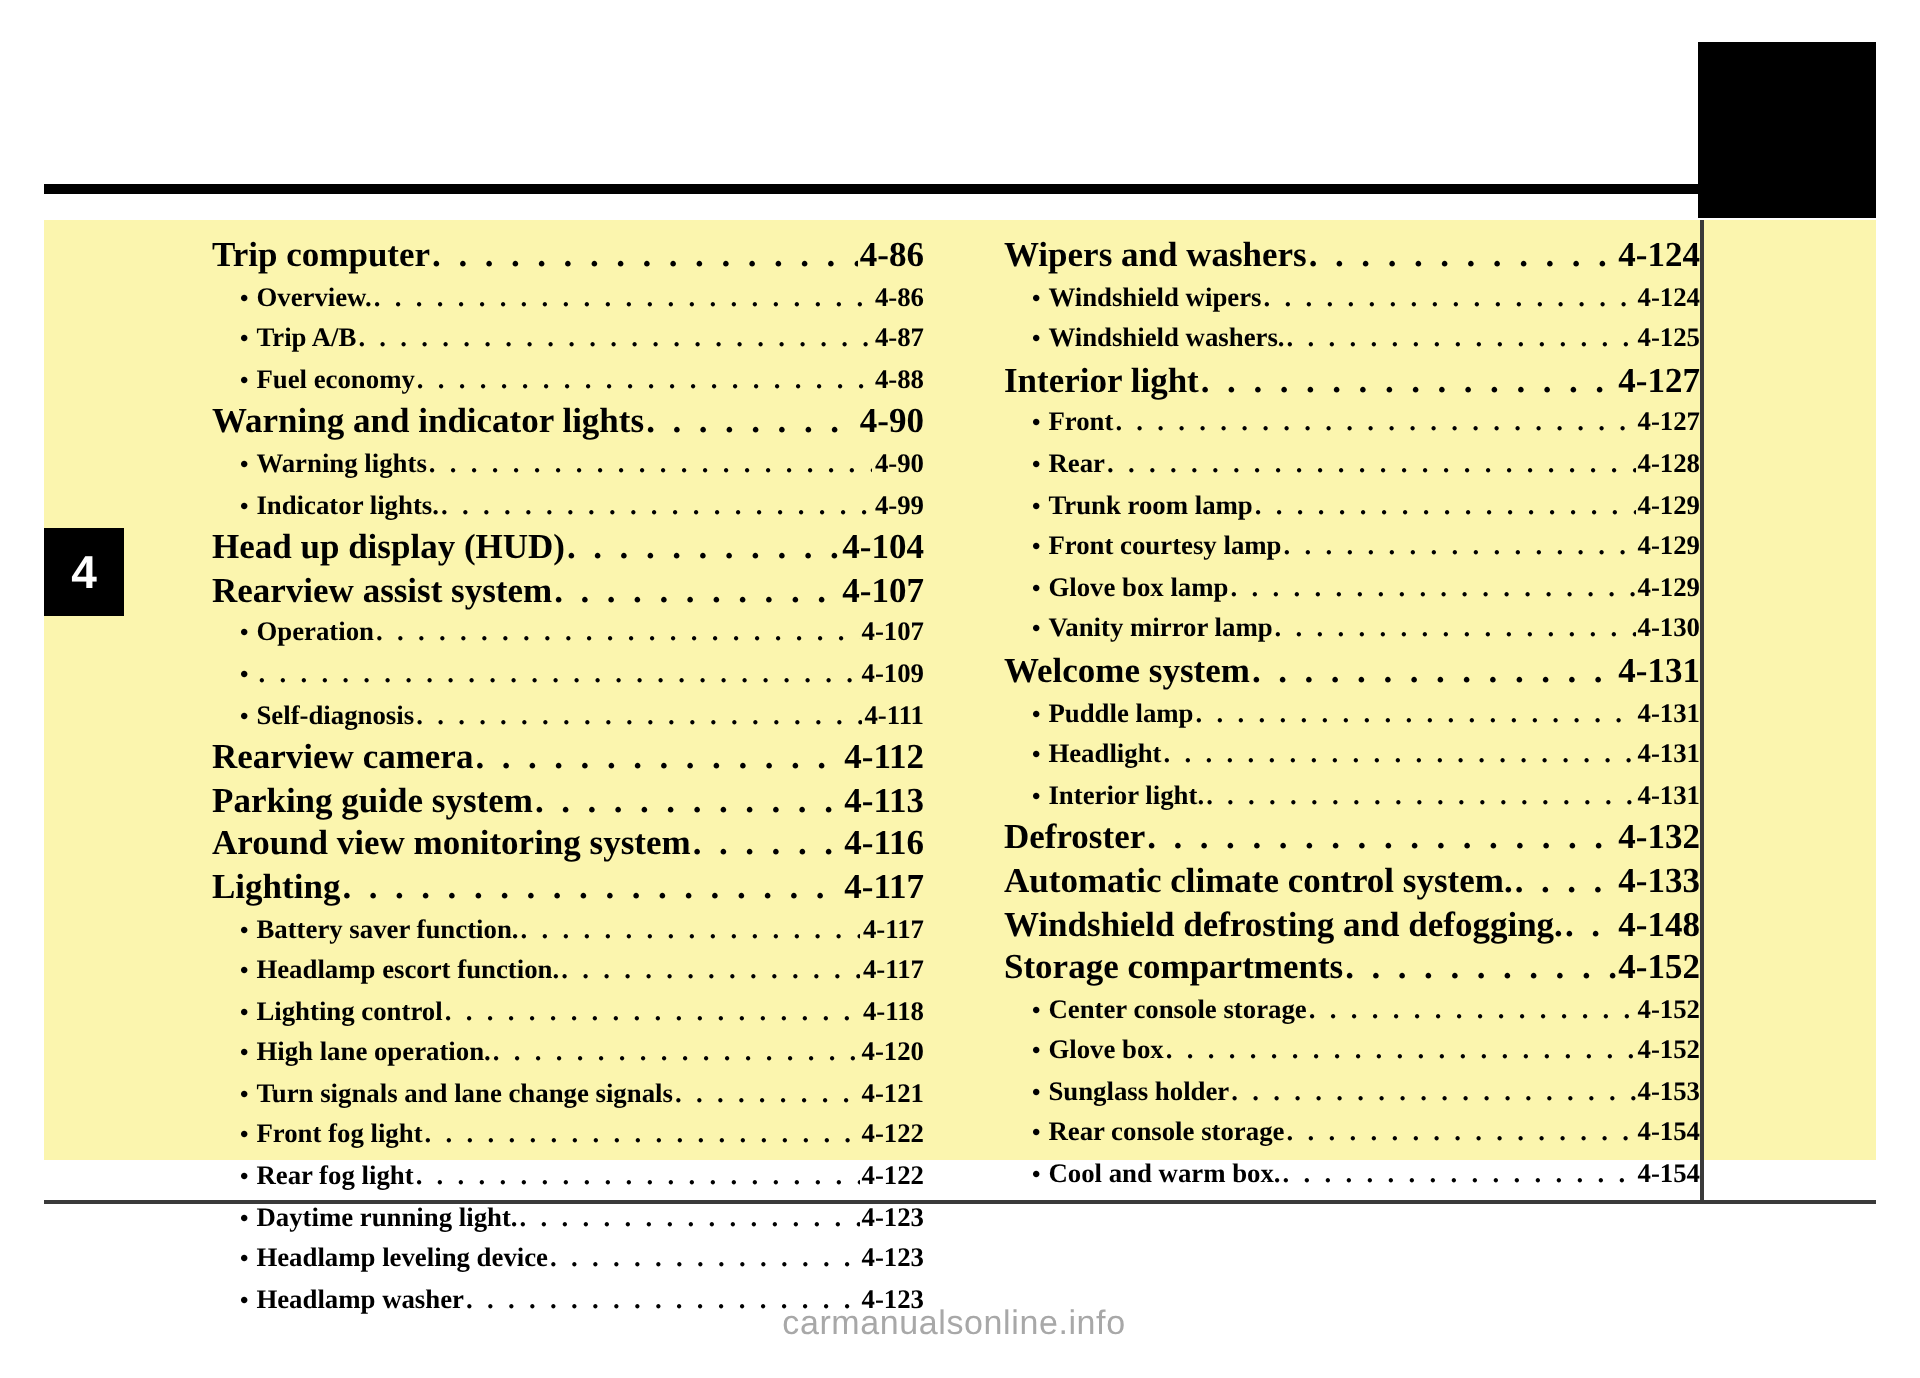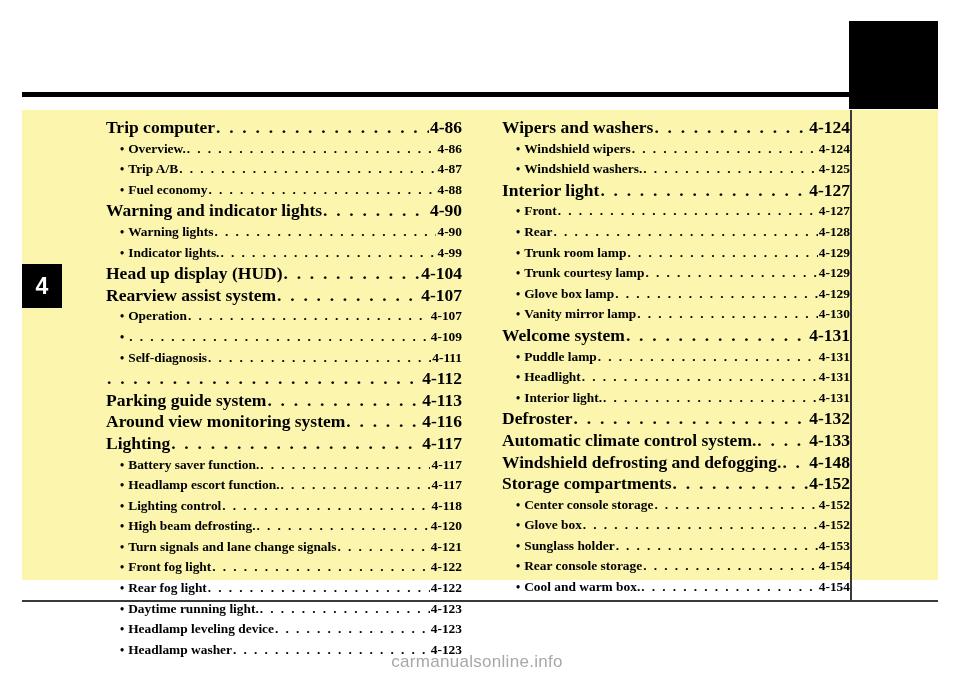--- a/index.html
+++ b/index.html
@@ -234,20 +234,21 @@
         <span class="leader">. . . . . . . . . . . . . . . . . . . . . . . . . . . . . . . . . . . . . . . . . . . . . . . . . . . . . . . . . . .</span>
         <span class="page">4-109</span>
       </div>
       <div class="toc-entry level2">
         <span class="bullet">•</span>
         <span class="title">Self-diagnosis</span>
         <span class="leader">. . . . . . . . . . . . . . . . . . . . . . . . . . . . . . . . . . . . . . . . . . . . . . . . . . . . . . . . . . .</span>
         <span class="page">4-111</span>
       </div>
       <div class="toc-entry level1">
+        <span class="title">Rearview camera</span>
         <span class="leader">. . . . . . . . . . . . . . . . . . . . . . . . . . . . . . . . . . . . . . . . . . . . . . . . . . . . . . . . . . .</span>
         <span class="page">4-112</span>
       </div>
       <div class="toc-entry level1">
         <span class="title">Parking guide system</span>
         <span class="leader">. . . . . . . . . . . . . . . . . . . . . . . . . . . . . . . . . . . . . . . . . . . . . . . . . . . . . . . . . . .</span>
         <span class="page">4-113</span>
       </div>
       <div class="toc-entry level1">
         <span class="title">Around view monitoring system</span>
@@ -272,21 +273,21 @@
         <span class="page">4-117</span>
       </div>
       <div class="toc-entry level2">
         <span class="bullet">•</span>
         <span class="title">Lighting control</span>
         <span class="leader">. . . . . . . . . . . . . . . . . . . . . . . . . . . . . . . . . . . . . . . . . . . . . . . . . . . . . . . . . . .</span>
         <span class="page">4-118</span>
       </div>
       <div class="toc-entry level2">
         <span class="bullet">•</span>
-        <span class="title">High beam defrosting.</span>
+        <span class="title">High lane operation.</span>
         <span class="leader">. . . . . . . . . . . . . . . . . . . . . . . . . . . . . . . . . . . . . . . . . . . . . . . . . . . . . . . . . . .</span>
         <span class="page">4-120</span>
       </div>
       <div class="toc-entry level2">
         <span class="bullet">•</span>
         <span class="title">Turn signals and lane change signals</span>
         <span class="leader">. . . . . . . . . . . . . . . . . . . . . . . . . . . . . . . . . . . . . . . . . . . . . . . . . . . . . . . . . . .</span>
         <span class="page">4-121</span>
       </div>
       <div class="toc-entry level2">
@@ -357,21 +358,21 @@
         <span class="page">4-128</span>
       </div>
       <div class="toc-entry level2">
         <span class="bullet">•</span>
         <span class="title">Trunk room lamp</span>
         <span class="leader">. . . . . . . . . . . . . . . . . . . . . . . . . . . . . . . . . . . . . . . . . . . . . . . . . . . . . . . . . . .</span>
         <span class="page">4-129</span>
       </div>
       <div class="toc-entry level2">
         <span class="bullet">•</span>
-        <span class="title">Trunk courtesy lamp</span>
+        <span class="title">Front courtesy lamp</span>
         <span class="leader">. . . . . . . . . . . . . . . . . . . . . . . . . . . . . . . . . . . . . . . . . . . . . . . . . . . . . . . . . . .</span>
         <span class="page">4-129</span>
       </div>
       <div class="toc-entry level2">
         <span class="bullet">•</span>
         <span class="title">Glove box lamp</span>
         <span class="leader">. . . . . . . . . . . . . . . . . . . . . . . . . . . . . . . . . . . . . . . . . . . . . . . . . . . . . . . . . . .</span>
         <span class="page">4-129</span>
       </div>
       <div class="toc-entry level2">

